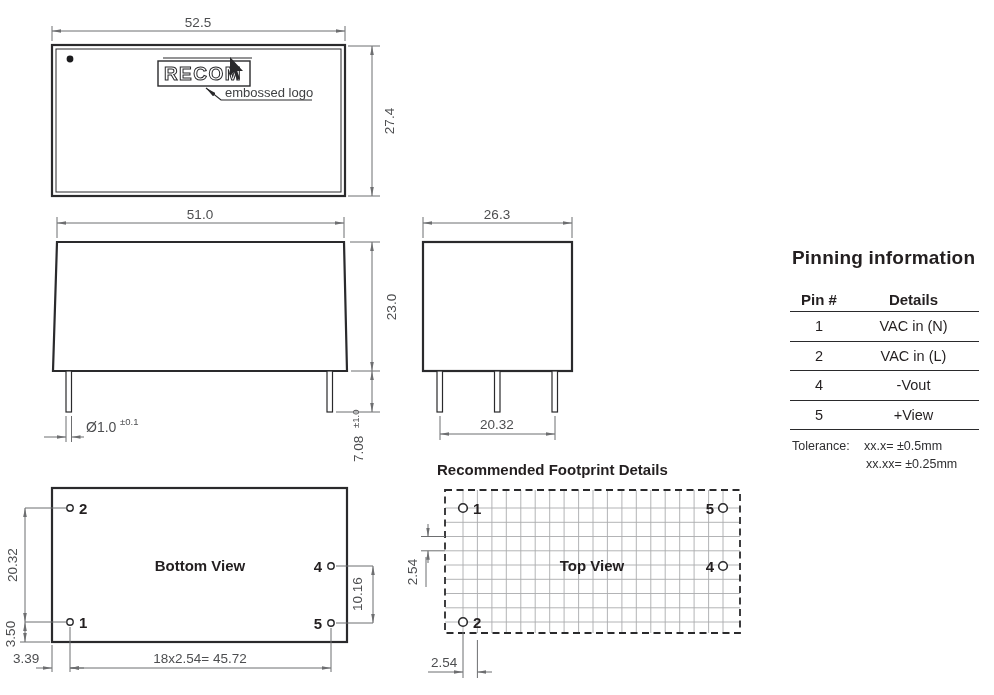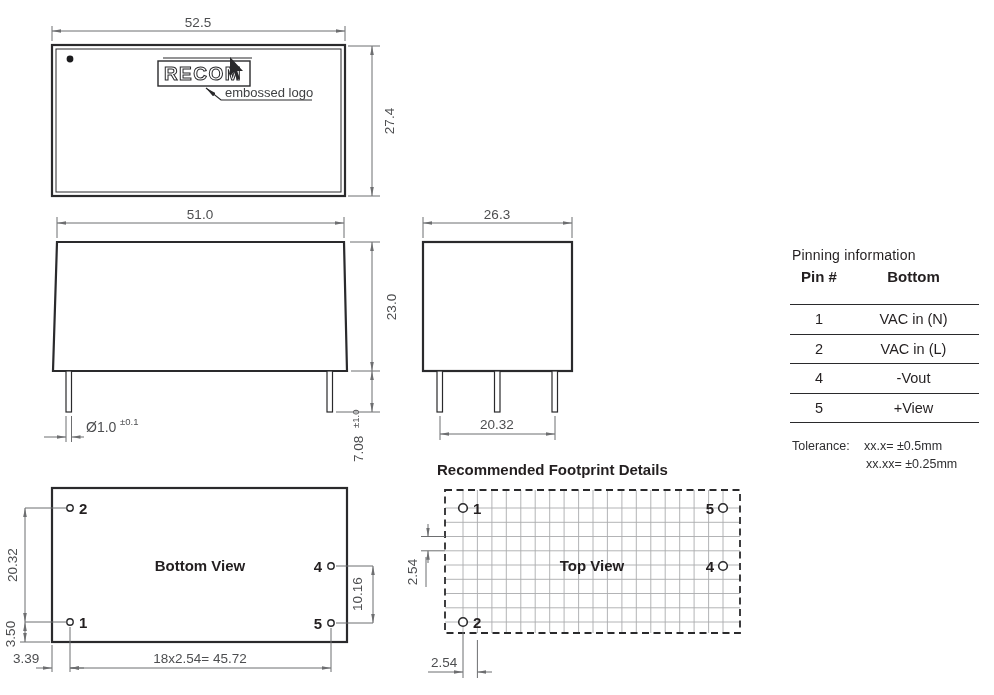--- a/index.html
+++ b/index.html
@@ -17,26 +17,26 @@
   .pincirc{stroke:#2a2a2c;stroke-width:1.4;fill:#ffffff;}
   .fpcirc{stroke:#2a2a2c;stroke-width:1.6;fill:#ffffff;}
   
   .dt{fill:#4d4e50;font-size:13.5px;}
   .dts{fill:#4d4e50;font-size:9.5px;}
   .bl{fill:#231f20;font-size:15px;font-weight:bold;}
   .cap{fill:#3f4042;font-size:13px;}
   .logo-t{fill:#ffffff;stroke:#2a2a2c;stroke-width:1;font-size:19px;font-weight:bold;letter-spacing:1.5px;}
   
   .pin-info{position:absolute;left:790px;top:247px;width:189px;color:#231f20;}
-  .pi-title{font-size:14px;font-weight:normal;margin:0 0 5px 2px;letter-spacing:0.2px;}
+  .pi-title{font-size:19px;font-weight:bold;margin:0 0 22px 2px;letter-spacing:0.2px;}
   .pi-head,.pi-row{display:grid;grid-template-columns:58px 1fr;text-align:center;
                    border-bottom:1.5px solid #2a2a2c;align-items:end;}
-  .pi-head{font-size:15px;font-weight:bold;padding-bottom:19px;}
+  .pi-head{font-size:15px;font-weight:bold;padding-bottom:3px;}
   .pi-row{font-size:14.5px;height:28.5px;align-items:center;}
-  .pi-tol{margin-top:16px;font-size:12.5px;color:#2f2f31;margin-left:2px;}
+  .pi-tol{margin-top:9px;font-size:12.5px;color:#2f2f31;margin-left:2px;}
   .tol-label{display:inline-block;width:72px;}
   .tol2{padding-left:74px;margin-top:4px;}
 </style>
 </head>
 <body>
 
 <div class="stage">
 <svg width="994" height="695" viewBox="0 0 994 695">
   <defs>
     <marker id="ah" viewBox="0 0 10 4" refX="10" refY="2" markerWidth="9" markerHeight="3.6" orient="auto-start-reverse">
@@ -173,21 +173,21 @@
     <line x1="428" y1="672" x2="463" y2="672" class="dl" marker-end="url(#ah)"></line>
     <line x1="492" y1="672" x2="477.4" y2="672" class="dl" marker-end="url(#ah)"></line>
     <text x="431" y="667" class="dt">2.54</text>
   </g>
 </svg>
 
 <div class="pin-info">
   <div class="pi-title">Pinning information</div>
   <div class="pi-head">
     <span>Pin #</span>
-    <span>Bottom</span>
+    <span>Details</span>
   </div>
   <div class="pi-row">
     <span>1</span>
     <span>VAC in (N)</span>
   </div>
   <div class="pi-row">
     <span>2</span>
     <span>VAC in (L)</span>
   </div>
   <div class="pi-row">

